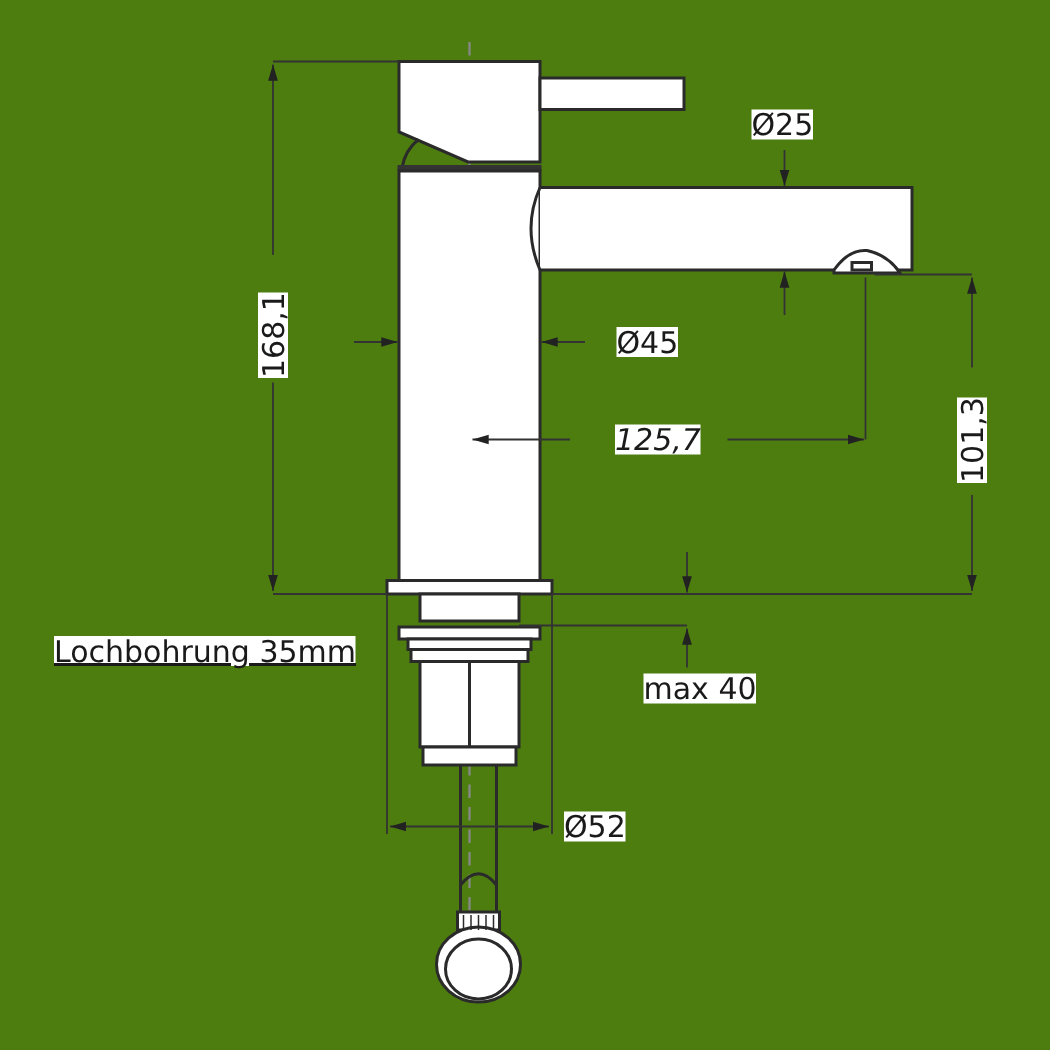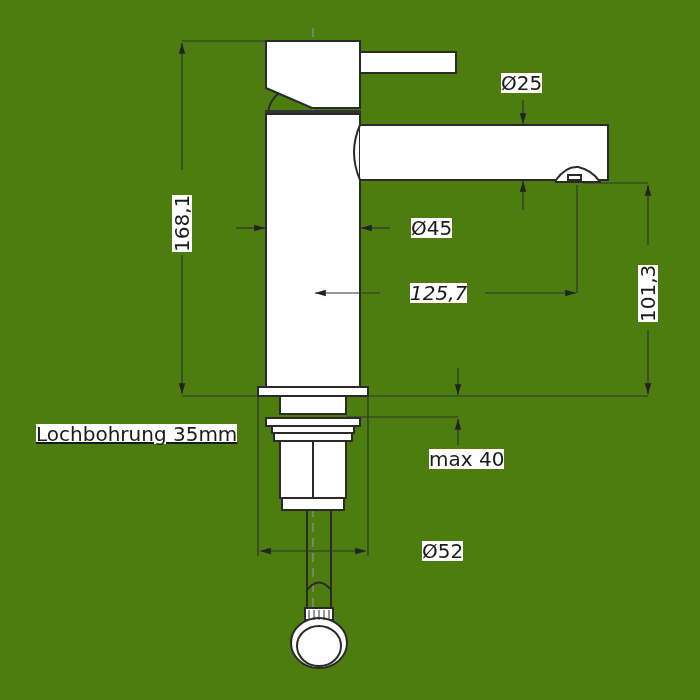--- a/index.html
+++ b/index.html
@@ -96,15 +96,15 @@
     <line x1="260" y1="551" x2="366" y2="551" marker-start="url(#arr)" marker-end="url(#arr)"></line>
   </g>
 </svg>
 
 <div class="lbl" style="left:501px;top:73px;">Ø25</div>
 <div class="lbl" style="left:411px;top:218px;">Ø45</div>
 <div class="lbl" style="left:410px;top:283px;font-style:italic;">125,7</div>
 <div class="lbl rot" style="left:172px;top:252px;transform:rotate(-90deg);">168,1</div>
 <div class="lbl rot" style="left:638px;top:322px;transform:rotate(-90deg);">101,3</div>
 <div class="lbl" style="left:407px;top:449px;margin-left:22px;">max 40</div>
-<div class="lbl" style="left:376px;top:541px;margin-left:46px;">Ø52</div>
+<div class="lbl" style="left:376px;top:541px;">Ø52</div>
 <div class="lbl small" style="left:36px;top:424px;">Lochbohrung 35mm</div>
 </div>
 
 </body></html>

